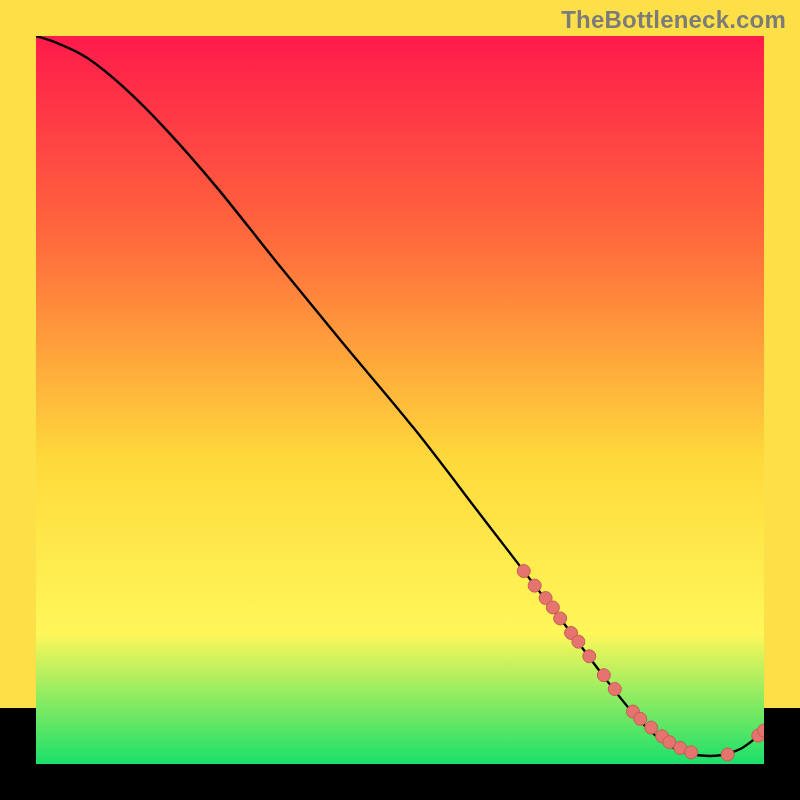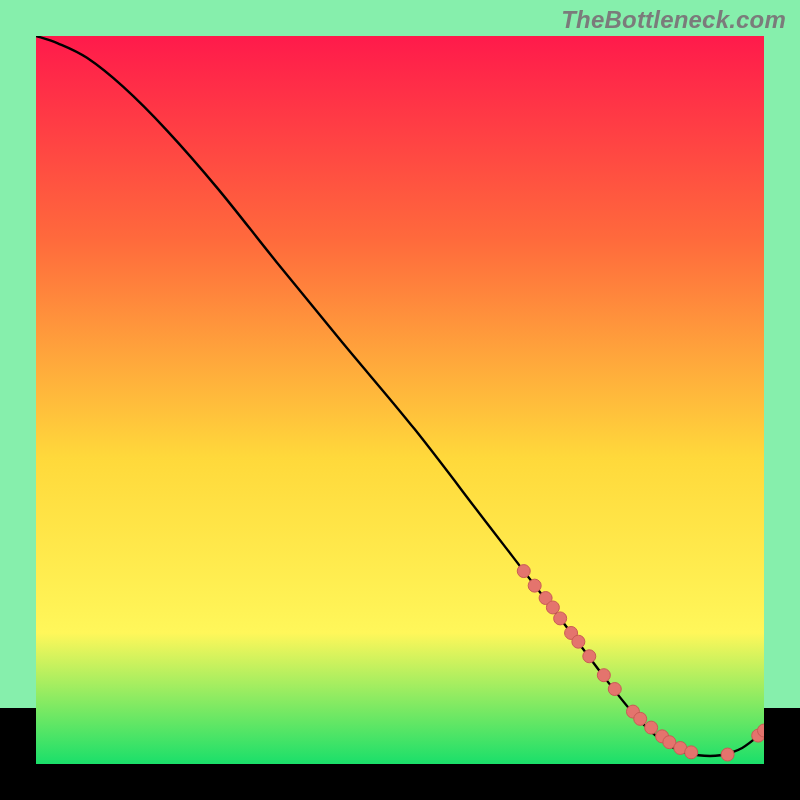--- a/index.html
+++ b/index.html
@@ -1,22 +1,21 @@
 <!DOCTYPE html>
 <html><head>
 <meta charset="utf-8">
 <style>
   * { margin: 0; padding: 0; box-sizing: border-box; }
   html, body { width: 800px; height: 800px; overflow: hidden; background: #000; }
   .stage {
     position: relative;
     width: 800px;
     height: 708px;
-    background: #86efac;
-    font-style: italic;
+    background: #fde047;
   }
   .watermark {
     position: absolute;
     top: 6px;
     right: 14px;
     font-family: Arial, Helvetica, sans-serif;
     font-size: 24px;
     font-weight: 600;
     color: #7b7b7b;
     letter-spacing: 0.2px;

